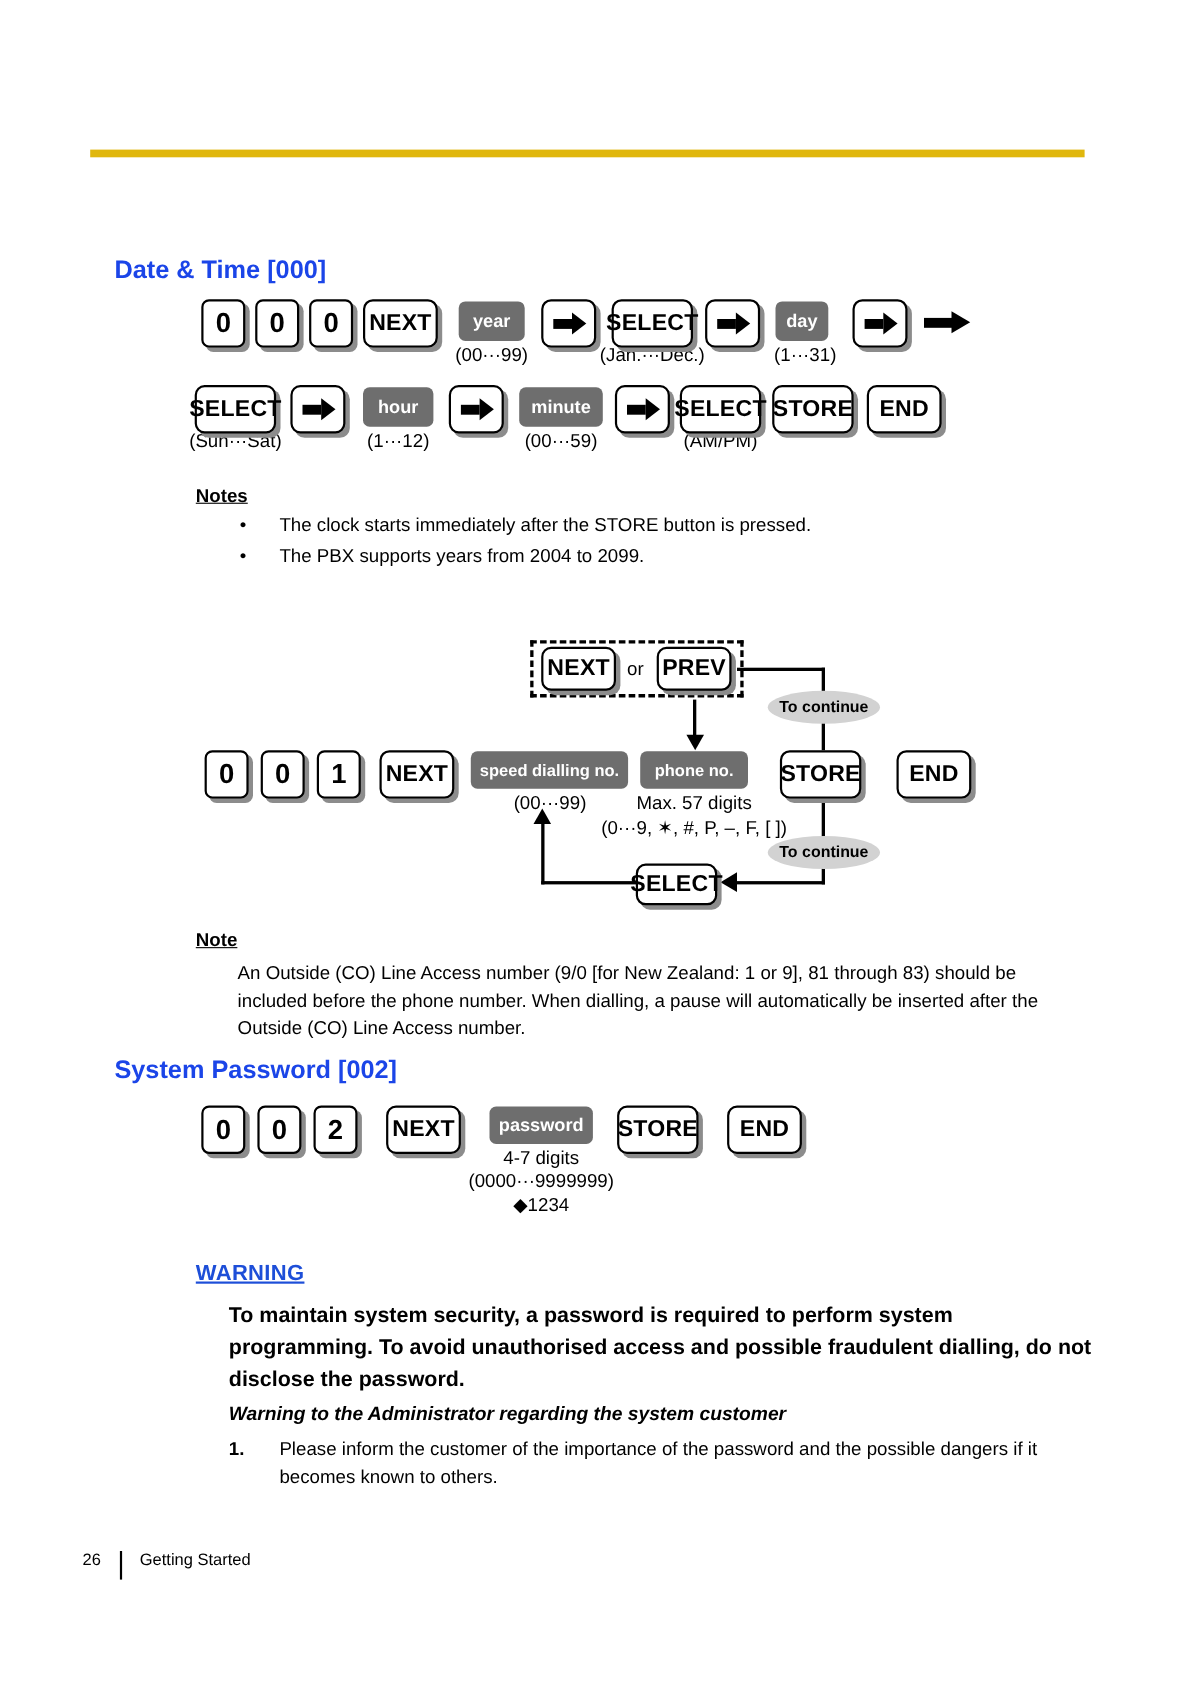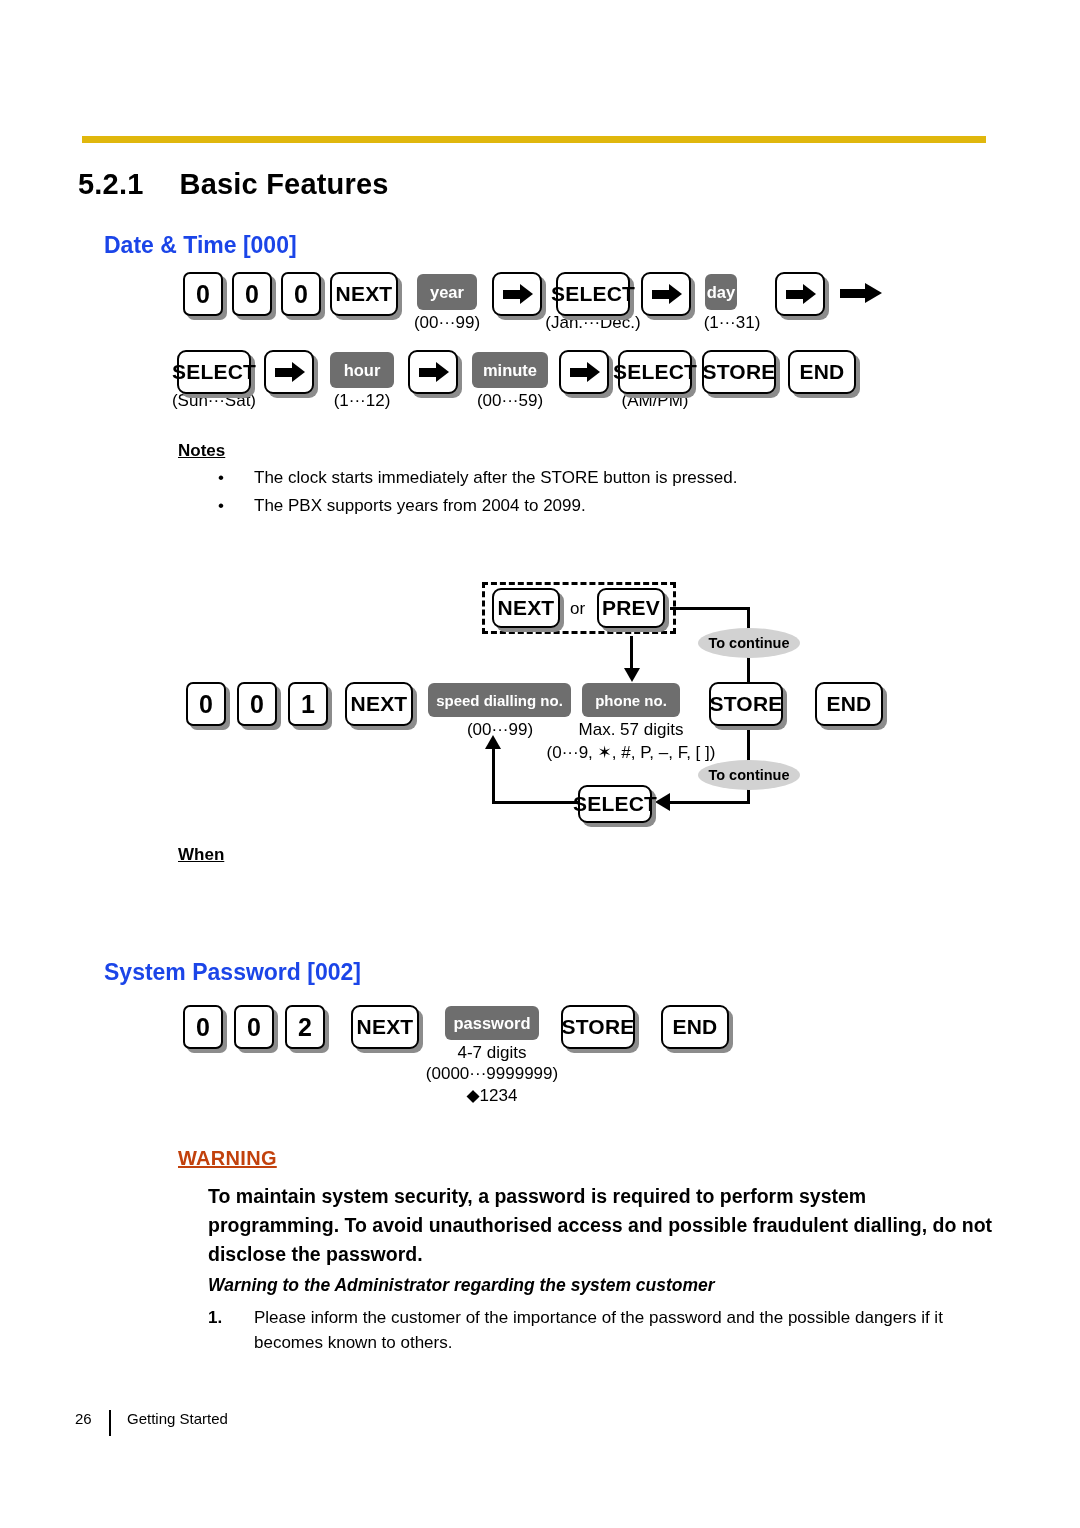--- a/index.html
+++ b/index.html
@@ -237,21 +237,21 @@
     z-index: 4;
   }
 
   
   .warn-title {
     position: absolute;
     left: 178px;
     top: 1147px;
     font-size: 20px;
     font-weight: bold;
-    color: #c2410c;
+    color: #1d4ed8;
     text-decoration: underline;
     letter-spacing: 0.3px;
   }
   .warn-body {
     position: absolute;
     left: 208px;
     top: 1182px;
     width: 790px;
     font-size: 19.5px;
     font-weight: bold;
@@ -301,23 +301,20 @@
     margin-right: 16px;
   }
 </style>
 </head>
 <body>
 
 <div class="page">
 
   <div class="gold-rule"></div>
 
-  <div class="h-section">
-    <span class="num">5.2.1</span><span>Basic Features</span>
-  </div>
 
   <div class="h-blue" id="h-datetime">Date &amp; Time [000]</div>
 
   <div class="key digit" style="left:183px;top:272px;width:40px;height:44px;">0</div>
   <div class="key digit" style="left:232px;top:272px;width:40px;height:44px;">0</div>
   <div class="key digit" style="left:281px;top:272px;width:40px;height:44px;">0</div>
 
   <div class="key lbl" style="left:330px;top:272px;width:68px;height:44px;">NEXT</div>
 
   <div class="gbox" style="left:417px;top:274px;width:60px;height:36px;">year</div>
@@ -327,21 +324,21 @@
     <span class="arrow-glyph"></span>
   </div>
 
   <div class="key lbl" style="left:556px;top:272px;width:74px;height:44px;">SELECT</div>
   <div class="cap" style="left:533px;top:313px;width:120px;">(Jan.···Dec.)</div>
 
   <div class="key arrow" style="left:641px;top:272px;width:50px;height:44px;">
     <span class="arrow-glyph"></span>
   </div>
 
-  <div class="gbox" style="left:705px;top:274px;width:32px;height:36px;">day</div>
+  <div class="gbox" style="left:705px;top:274px;width:48px;height:36px;">day</div>
   <div class="cap" style="left:682px;top:313px;width:100px;">(1···31)</div>
 
   <div class="key arrow" style="left:775px;top:272px;width:50px;height:44px;">
     <span class="arrow-glyph"></span>
   </div>
 
   <div class="plain-arrow" style="left:840px;top:285px;width:44px;height:18px;">
     <span class="bar"></span>
       <span class="head"></span>
   </div>
@@ -420,21 +417,22 @@
   <div class="ellipse" style="left:698px;top:760px;width:102px;height:30px;">To continue</div>
   <div class="line" style="left:667px;top:801px;width:83px;height:3px;"></div>
   <div class="arrowhead-left" style="left:655px;top:793px;"></div>
 
   <div class="key lbl" style="left:578px;top:785px;width:74px;height:38px;">SELECT</div>
 
   <div class="line" style="left:492px;top:801px;width:88px;height:3px;"></div>
   <div class="line" style="left:492px;top:747px;width:3px;height:57px;"></div>
   <div class="arrowhead-up" style="left:485px;top:735px;"></div>
 
-  <div class="note-head" id="note-head">When</div>
+  <div class="note-head" id="note-head">Note</div>
+  <div class="note-body">An Outside (CO) Line Access number (9/0 [for New Zealand: 1 or 9], 81 through 83) should be included before the phone number. When dialling, a pause will automatically be inserted after the Outside (CO) Line Access number.</div>
 
   <div class="h-blue" id="h-password">System Password [002]</div>
 
   <div class="key digit" style="left:183px;top:1005px;width:40px;height:44px;">0</div>
   <div class="key digit" style="left:234px;top:1005px;width:40px;height:44px;">0</div>
   <div class="key digit" style="left:285px;top:1005px;width:40px;height:44px;">2</div>
 
   <div class="key lbl" style="left:351px;top:1005px;width:68px;height:44px;">NEXT</div>
 
   <div class="gbox" style="left:445px;top:1006px;width:94px;height:34px;">password</div>

